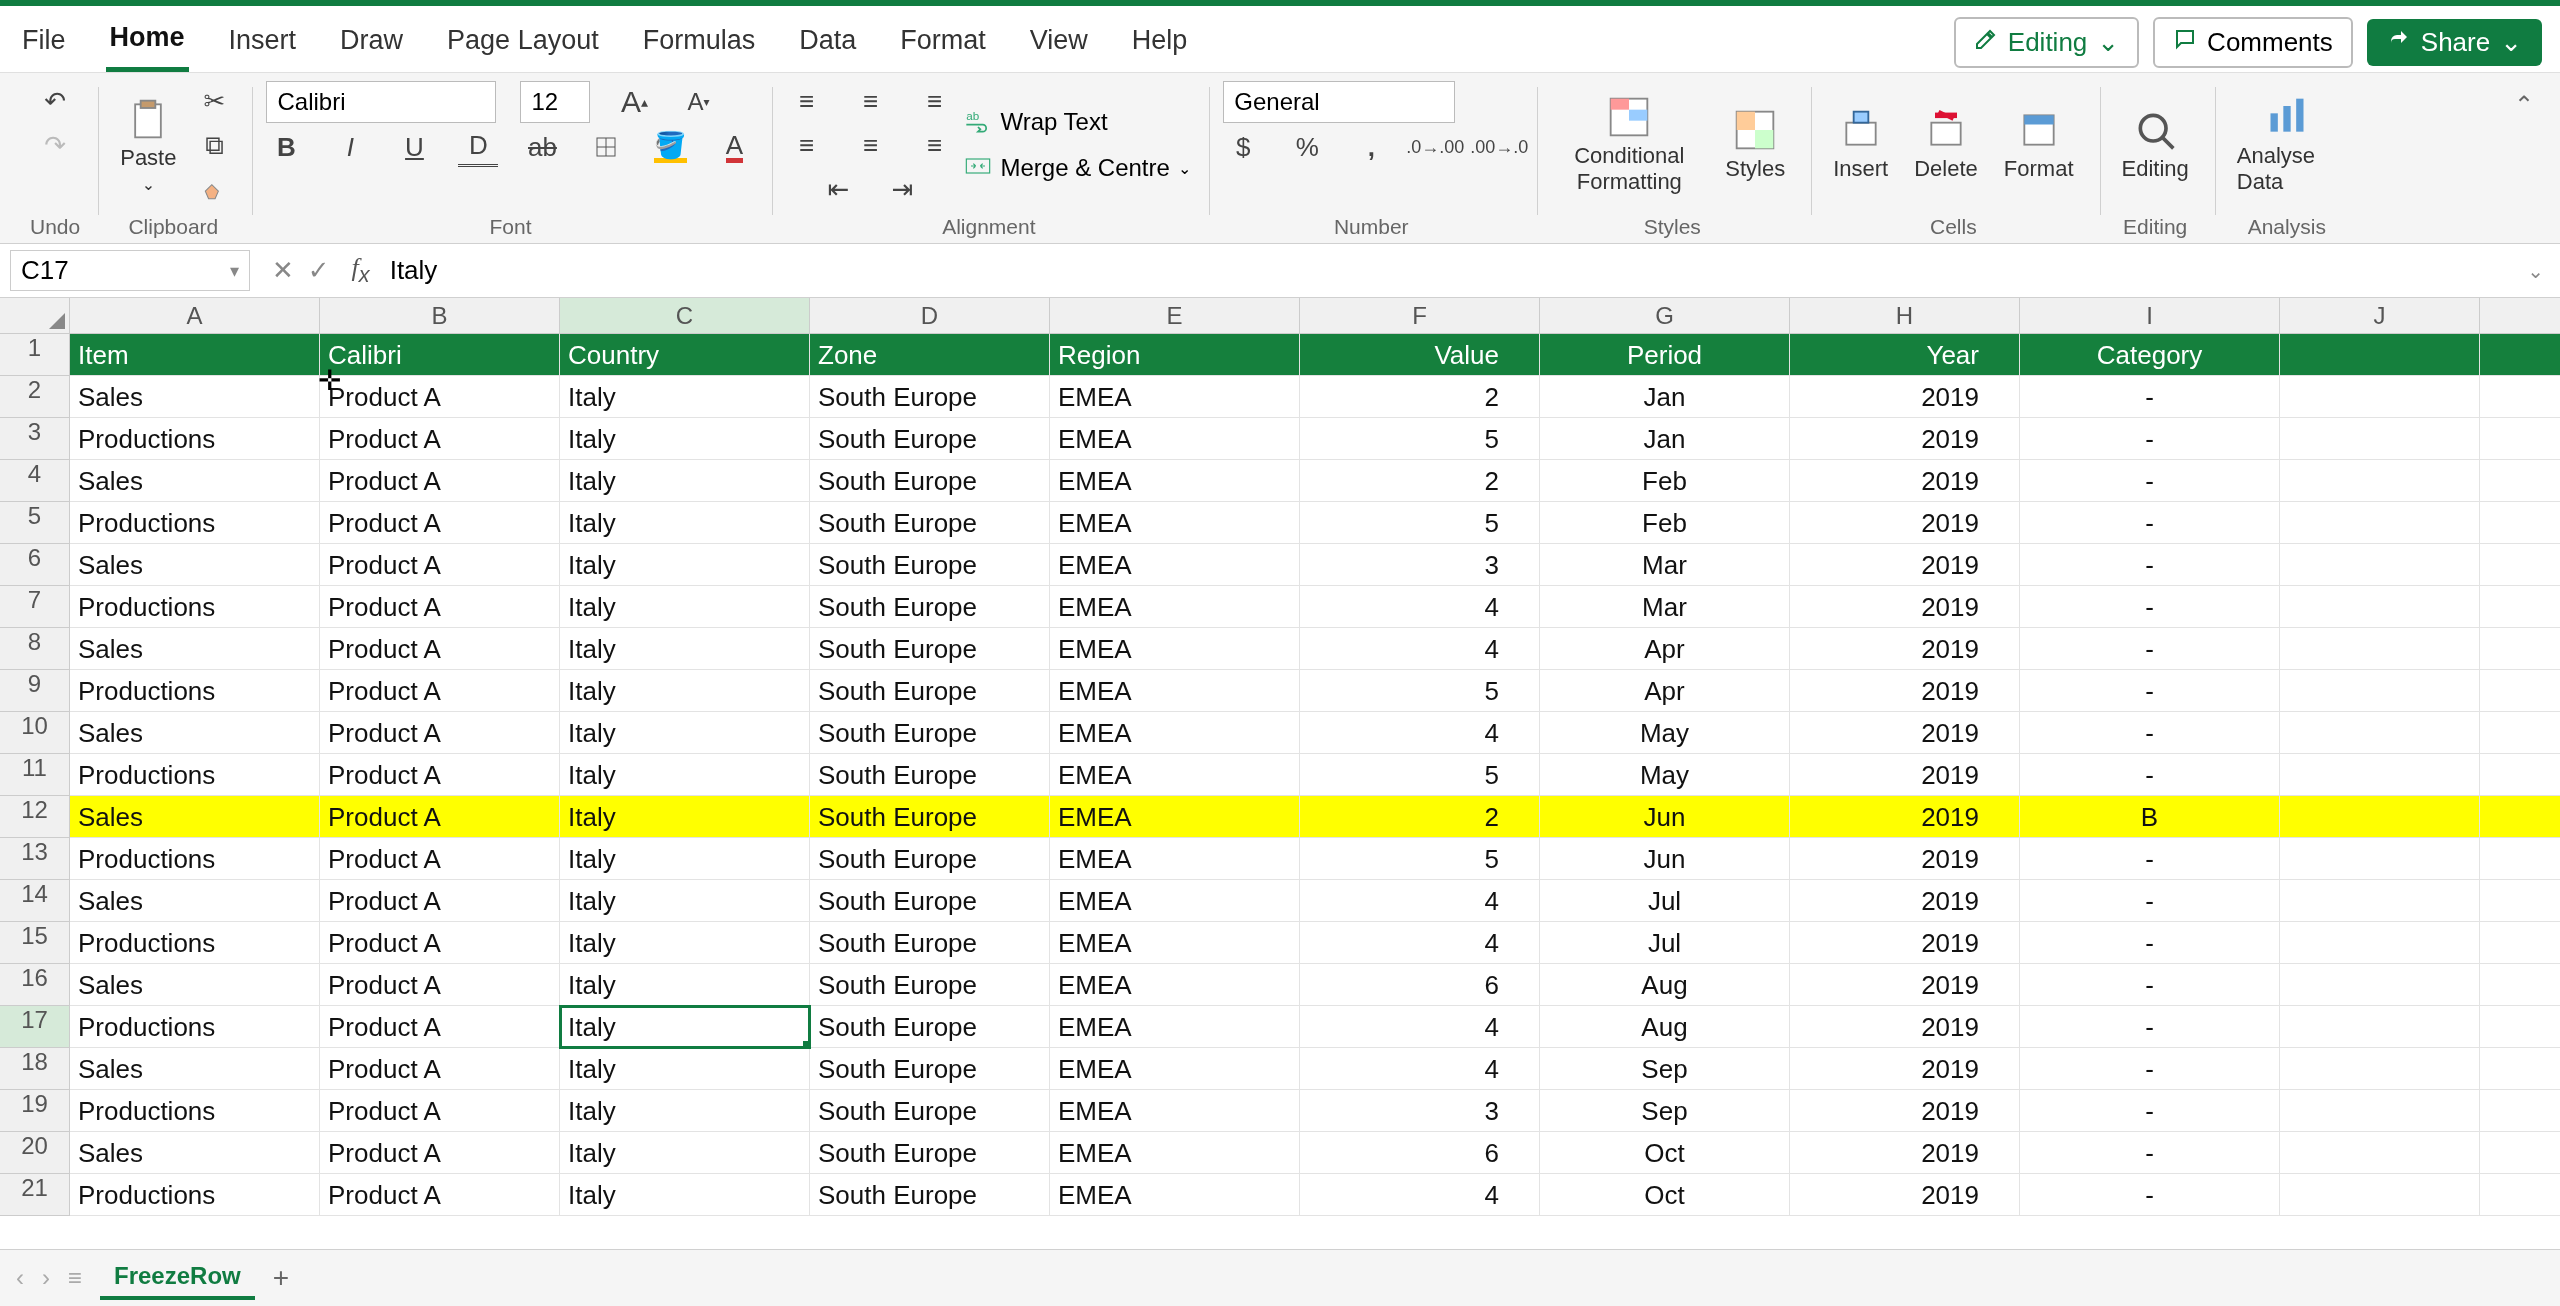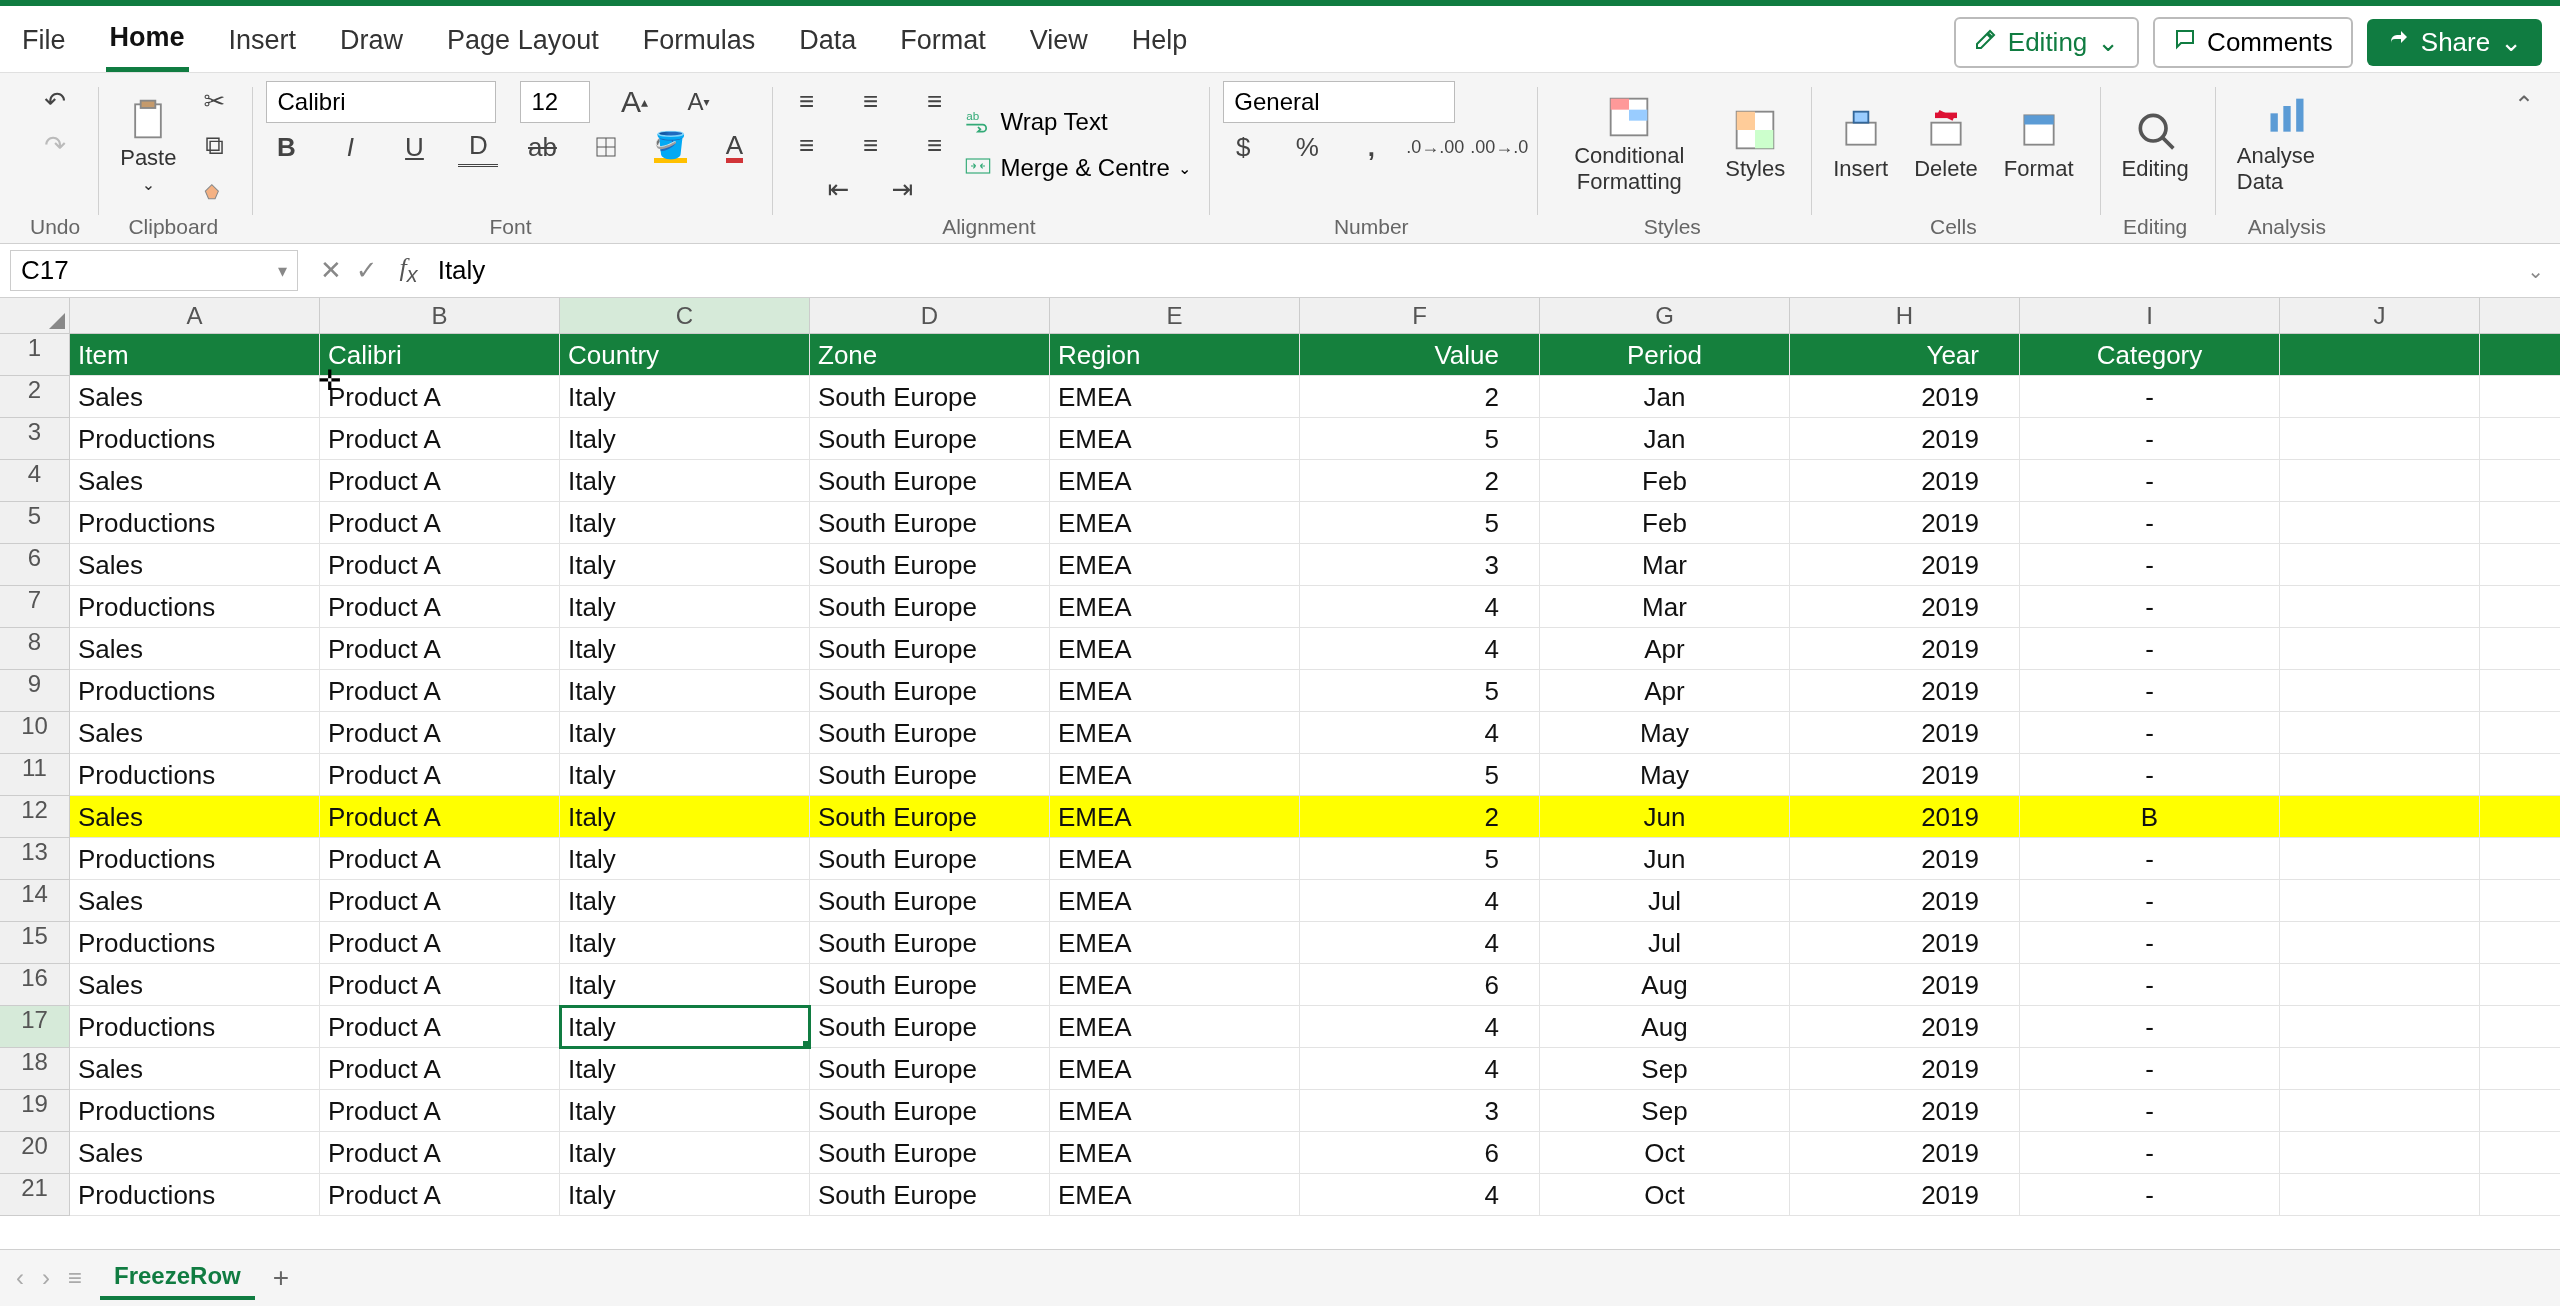--- a/index.html
+++ b/index.html
@@ -28,21 +28,21 @@
 .big-btn { display:flex; flex-direction:column; align-items:center; justify-content:center; gap:4px; padding:4px 8px; cursor:pointer; font-size:22px; color:#333; }
 .big-btn svg { width:44px; height:44px; }
 .font-select { border:1px solid #bbb; background:#fff; padding:6px 10px; font-size:24px; width:230px; }
 .size-select { border:1px solid #bbb; background:#fff; padding:6px 10px; font-size:24px; width:70px; }
 .btnrow { display:flex; gap:24px; align-items:center; }
 .num-select { border:1px solid #bbb; background:#fff; padding:6px 10px; font-size:24px; width:232px; }
 .collapse-caret { margin-left:auto; font-size:24px; color:#666; padding:10px 16px; cursor:pointer; }
 
 
 .formula-bar { display:flex; align-items:center; border-bottom:1px solid #d0d0d0; background:#fff; }
-.namebox { width:288px; border:1px solid #ccc; margin:6px 10px; padding:4px 10px; font-size:26px; display:flex; align-items:center; justify-content:space-between; }
+.namebox { width:240px; border:1px solid #ccc; margin:6px 10px; padding:4px 10px; font-size:26px; display:flex; align-items:center; justify-content:space-between; }
 .namebox .chev { color:#888; font-size:18px; }
 .fx-btns { display:flex; gap:14px; padding:0 12px; color:#888; font-size:26px; }
 .fx-label { font-style:italic; font-family:"Times New Roman",serif; font-size:26px; color:#555; padding:0 10px; }
 .formula-input { flex:1; font-size:26px; padding:6px 10px; border:none; outline:none; }
 .formula-expand { color:#888; font-size:20px; padding:0 16px; }
 
 
 .grid-wrap { flex:1; overflow:hidden; position:relative; background:#fff; }
 .grid { display:grid; grid-template-columns: 70px repeat(11, var(--cw, 250px)); }
 .corner { background:#f0f0f0; border-right:1px solid #ccc; border-bottom:1px solid #ccc; height:36px; position:relative; }

